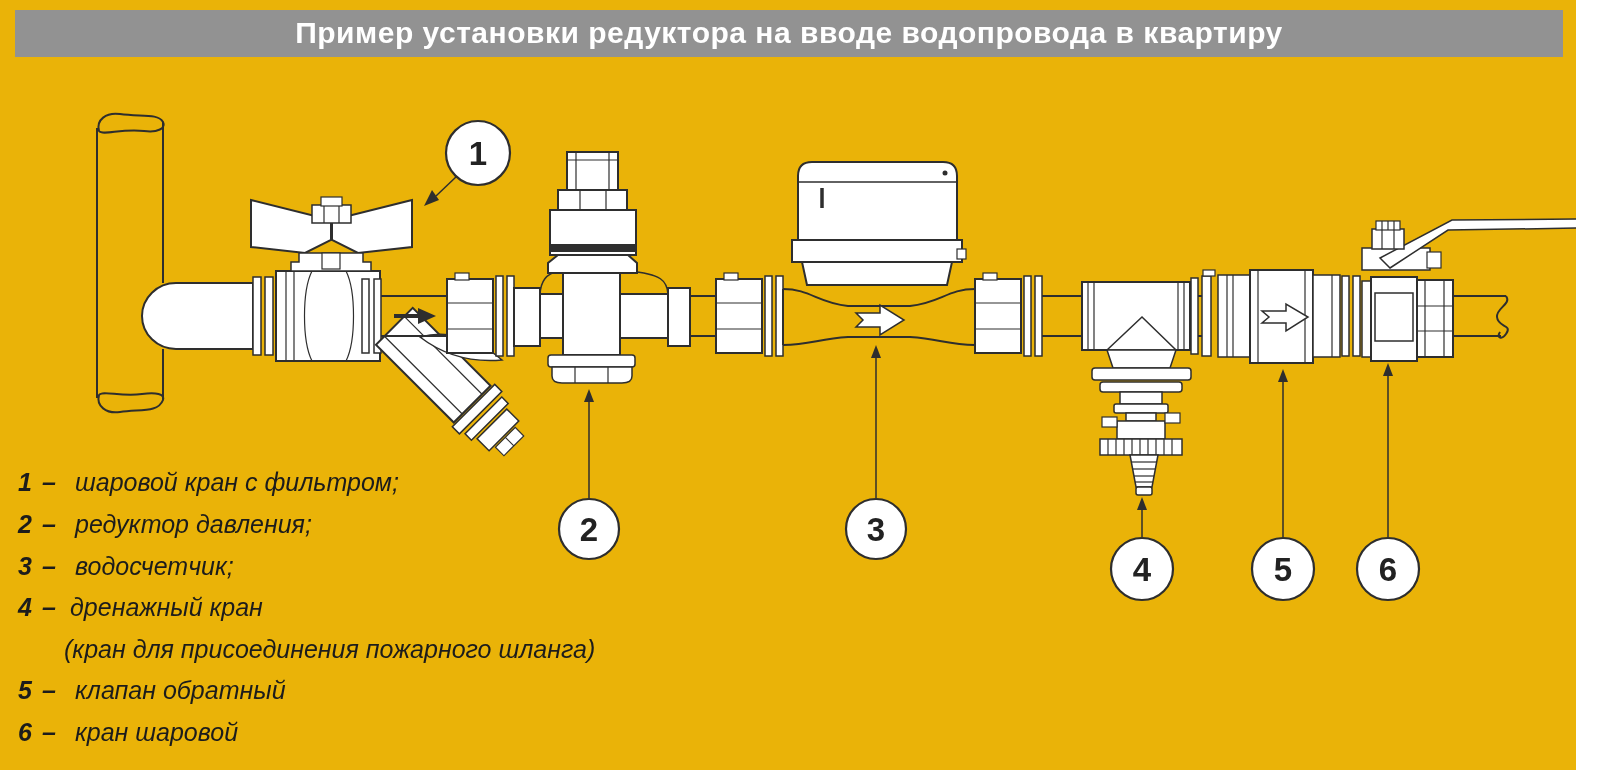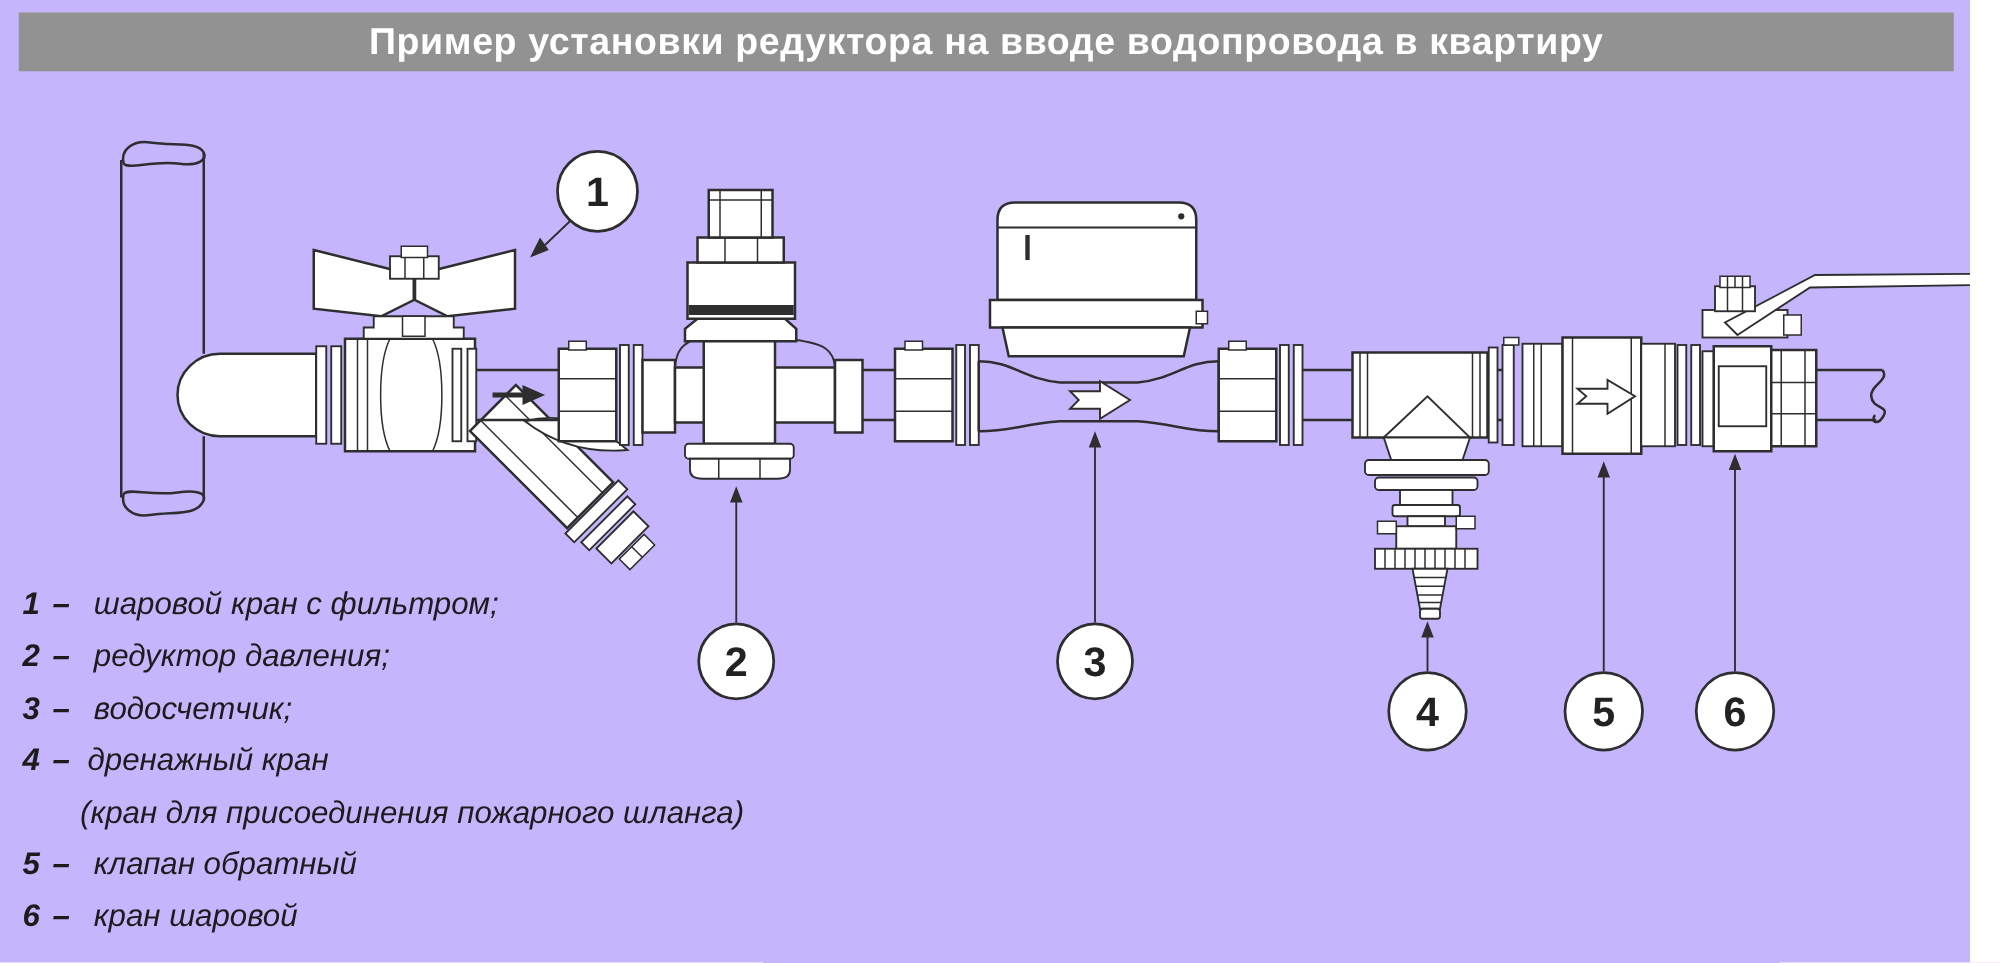--- a/index.html
+++ b/index.html
@@ -1,16 +1,16 @@
 <!DOCTYPE html>
 <html><head>
 <meta charset="utf-8">
 <style>
   html,body{margin:0;padding:0;background:#ffffff;}
-  .stage{width:1576px;height:770px;position:relative;background:#c4b5fd;overflow:hidden;}
+  .stage{width:1576px;height:770px;position:relative;background:#eab308;overflow:hidden;}
   svg{display:block;}
   .ln{stroke:#2e2e2e;fill:none;}
   .wh{fill:#ffffff;stroke:#2e2e2e;}
   .fl{fill:#2e2e2e;stroke:none;}
   .w2{stroke-width:2;}
   .w15{stroke-width:1.5;}
   .w12{stroke-width:1.2;}
   .title-text{font-family:"Liberation Sans",sans-serif;font-weight:bold;font-size:30px;fill:#ffffff;letter-spacing:0.5px;}
   .legend-text{font-family:"Liberation Sans",sans-serif;font-style:italic;font-size:25px;fill:#1c1c1c;}
   .legend-num{font-family:"Liberation Sans",sans-serif;font-style:italic;font-weight:bold;font-size:25px;fill:#1c1c1c;}

